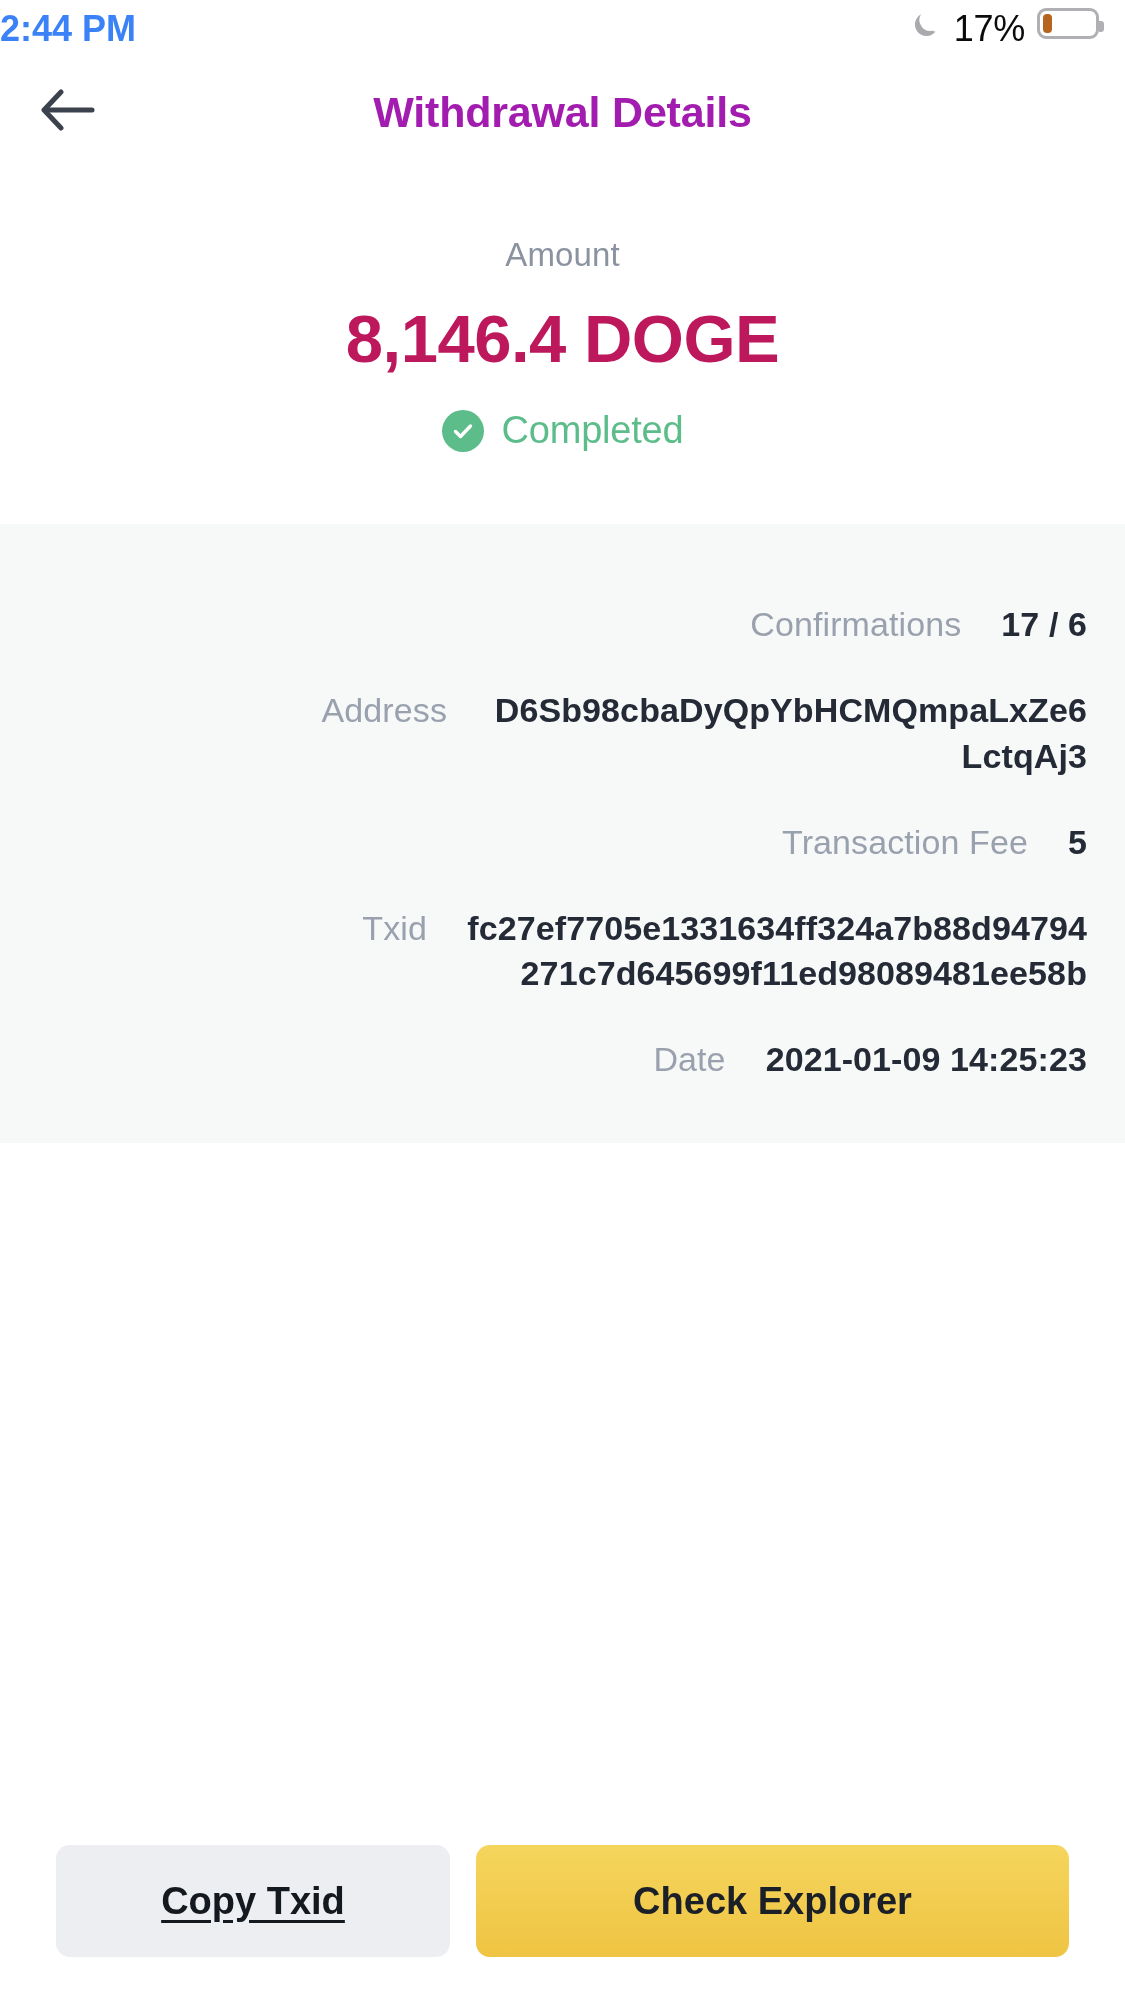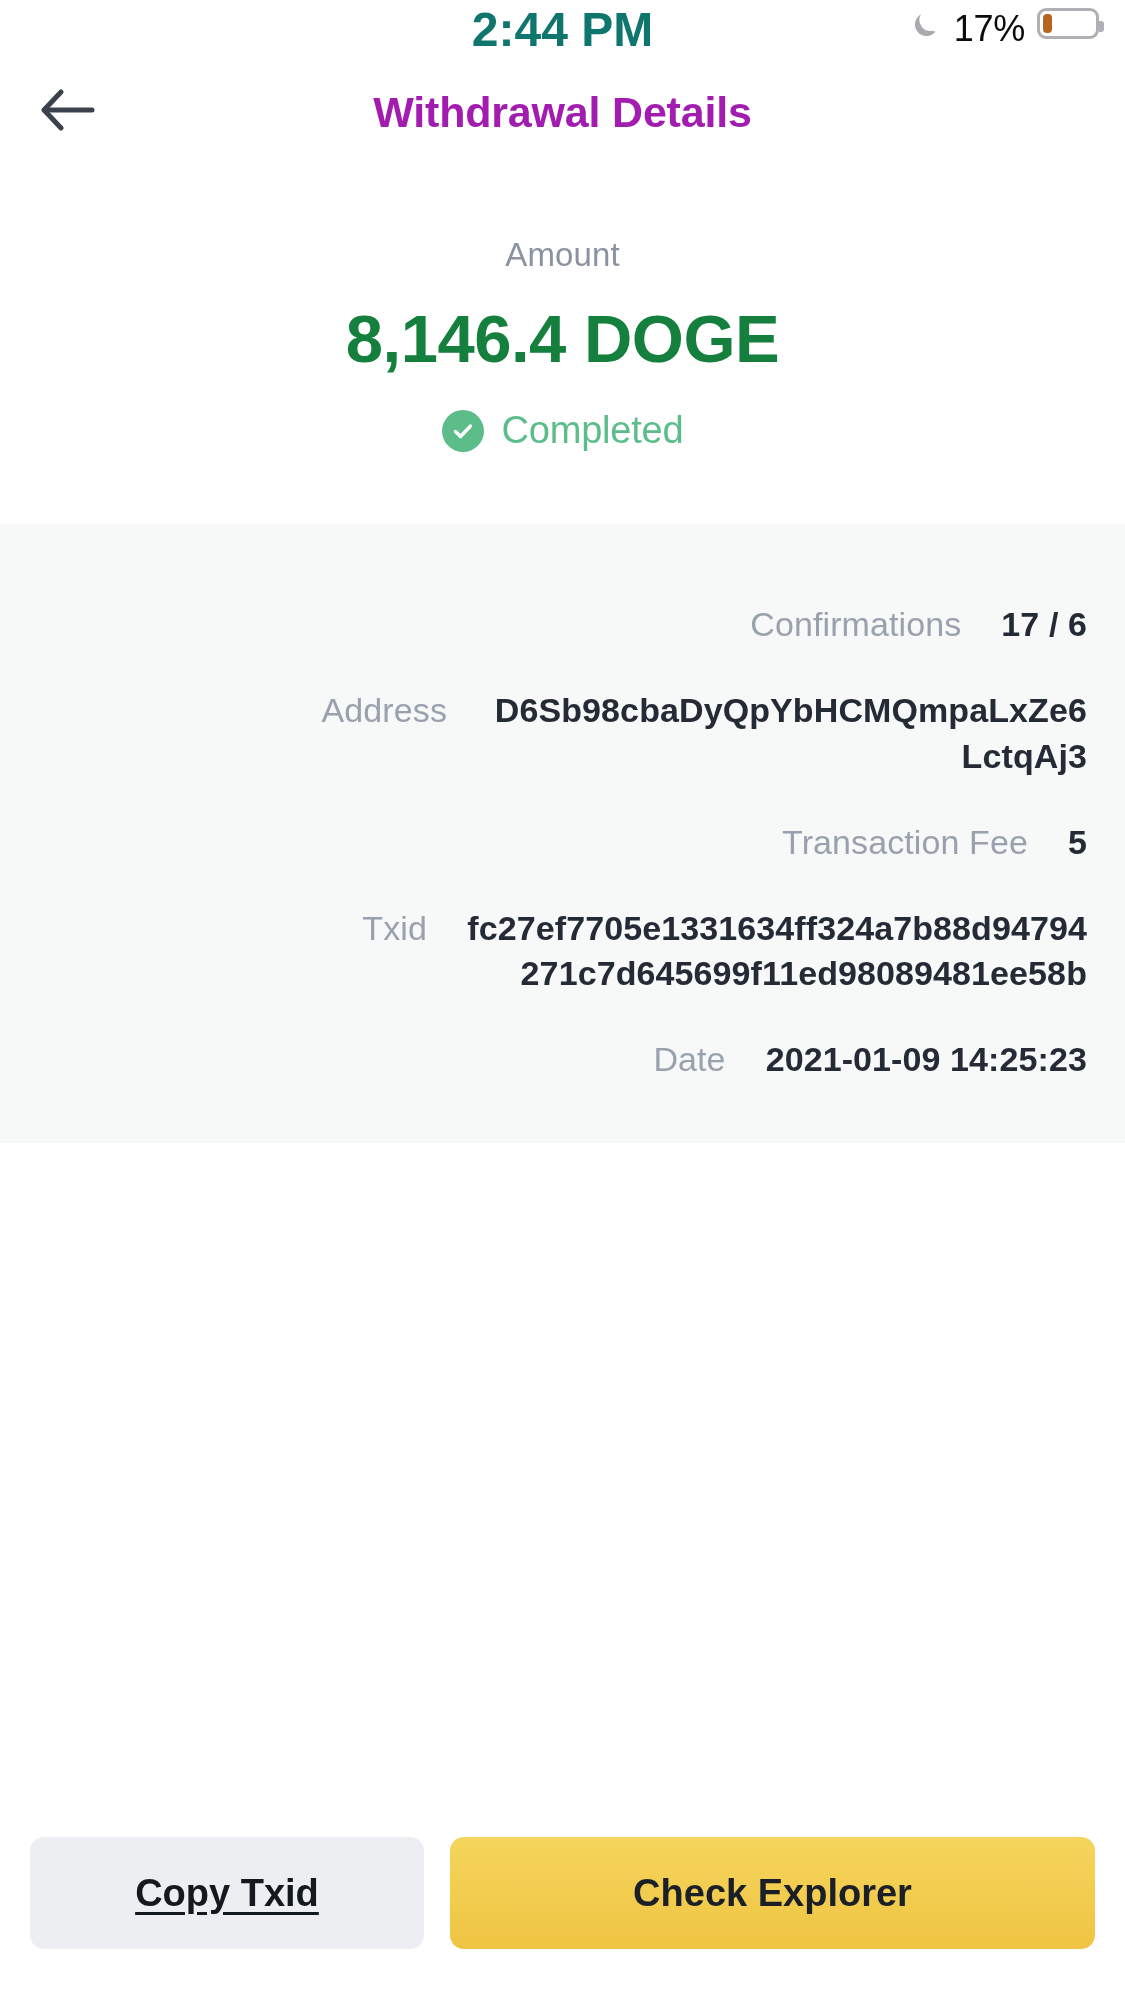--- a/index.html
+++ b/index.html
@@ -63,24 +63,24 @@
   .sb-signal i:nth-child(3) { height: 25px; background: #c9c9cc; }
   .sb-signal i:nth-child(4) { height: 31px; background: #c9c9cc; display:none; }
   .sb-wifi {
     margin-left: 14px;
     display: inline-flex;
     align-items: center;
   }
   .sb-time {
     position: absolute;
     left: 0; right: 0;
-    text-align: center;
-    font-size: 48px;
+    text-align: left;
+    font-size: 36px;
     font-weight: 600;
-    color: #0f766e;
+    color: #3b82f6;
     letter-spacing: 0px;
     pointer-events: none;
   }
   .sb-right {
     margin-left: auto;
     display: flex;
     align-items: flex-start;
     gap: 12px;
   }
   .sb-moon { display: inline-flex; align-items: center; }
@@ -155,21 +155,21 @@
   .amount-label {
     font-size: 33px;
     color: #8b93a1;
     font-weight: 400;
     letter-spacing: 0.1px;
   }
   .amount-value {
     margin-top: 26px;
     font-size: 67px;
     font-weight: 700;
-    color: #15803d;
+    color: #be185d;
     letter-spacing: -0.5px;
   }
   .status-row {
     margin-top: 32px;
     display: flex;
     align-items: center;
     justify-content: center;
     gap: 18px;
   }
   .status-check {
@@ -222,24 +222,24 @@
     letter-spacing: 0.1px;
   }
   .detail-value.wrap-addr { max-width: 600px; }
   .detail-value.wrap-txid { max-width: 620px; }
 
   
   .footer {
     position: absolute;
     left: 0;
     right: 0;
-    bottom: 52px;
+    bottom: 44px;
     display: flex;
     gap: 26px;
-    padding: 0 30px;
+    padding: 0 56px;
     box-sizing: border-box;
   }
   .btn {
     height: 112px;
     border-radius: 14px;
     display: flex;
     align-items: center;
     justify-content: center;
     font-size: 38px;
     font-weight: 700;

